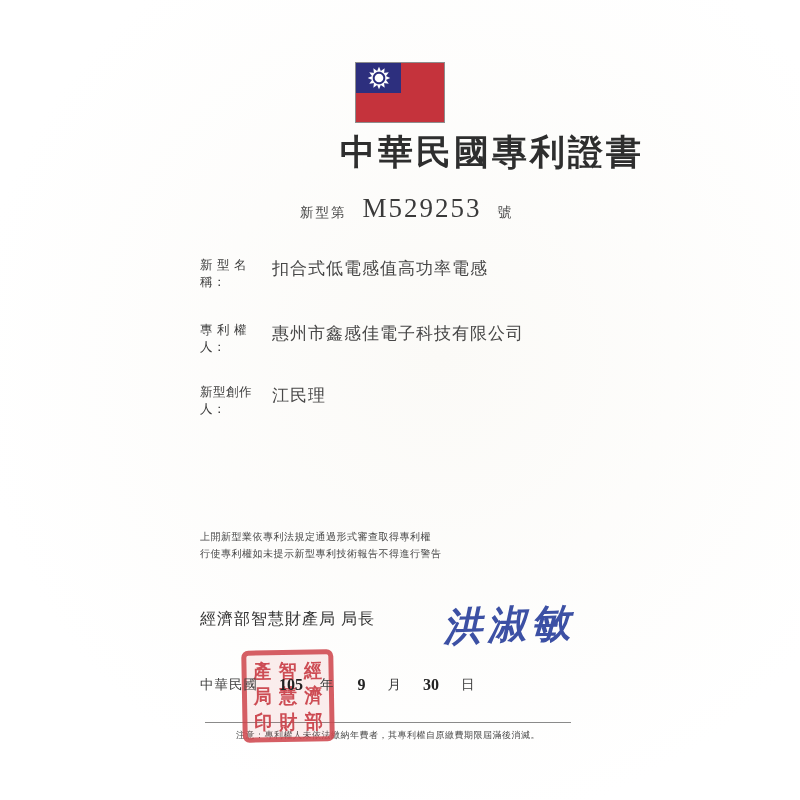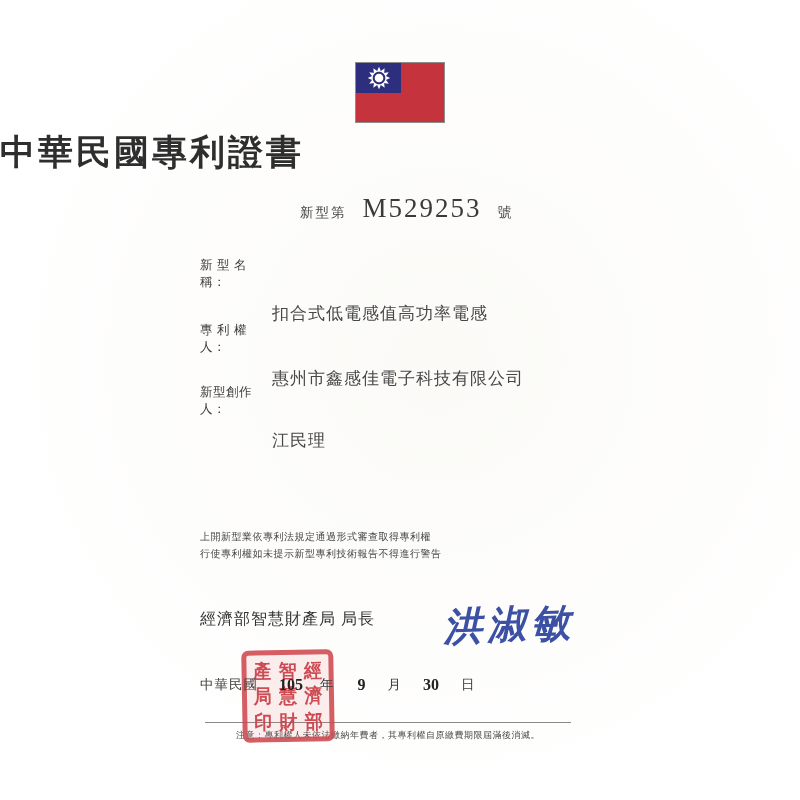--- a/index.html
+++ b/index.html
@@ -17,40 +17,40 @@
   .flag{
     position:absolute;left:355px;top:62px;width:90px;height:61px;
     background:#c5333c;border:1px solid #8d8d8d;box-sizing:border-box;
   }
   .canton{
     position:absolute;left:0;top:0;width:45px;height:30px;
     background:#2d2f7e;display:flex;align-items:center;justify-content:center;
   }
   
   .title{
-    position:absolute;left:0;top:129px;width:644px;text-align:left;
+    position:absolute;left:0;top:129px;width:644px;text-align:right;
     font-family:"Liberation Serif","DejaVu Serif",serif;font-weight:bold;
     font-size:35px;letter-spacing:3px;color:#2e2e2e;
   }
   
   .number-line{
     position:absolute;left:300px;top:193px;display:flex;align-items:baseline;gap:16px;
   }
   .number-prefix{font-size:13.5px;letter-spacing:2px;color:#4a4a4a;}
   .number-value{
     font-family:"Liberation Serif","DejaVu Serif",serif;
     font-size:27px;letter-spacing:2px;color:#3a3a3a;
   }
   .number-suffix{font-size:14px;color:#4a4a4a;}
   
   .field{position:absolute;left:200px;display:flex;align-items:flex-start;}
   .field .label{
     font-size:12.5px;width:72px;flex:none;color:#3d3d3d;letter-spacing:0.5px;
   }
-  .field .value{font-size:17px;color:#474747;letter-spacing:1px;margin-top:45px;}
+  .field .value{font-size:17px;color:#474747;letter-spacing:1px;}
   .f-name{top:257px;}
   .f-holder{top:322px;}
   .f-creator{top:384px;}
   .f-term{top:471px;}
   
   .notice{
     position:absolute;left:200px;top:528px;font-size:10px;line-height:17px;
     color:#474747;letter-spacing:0.5px;
   }
   

